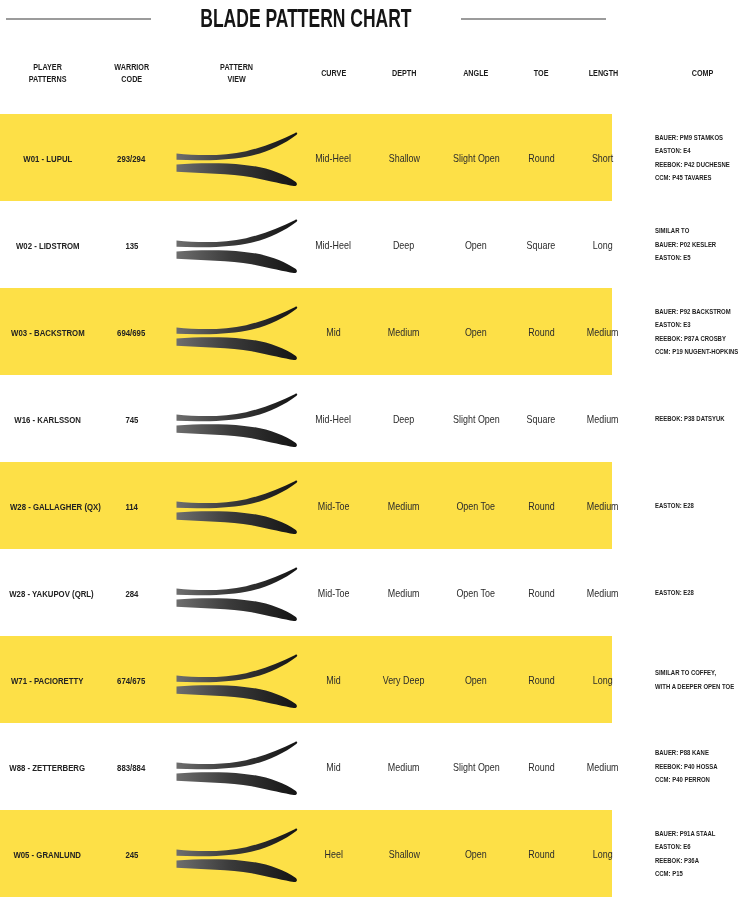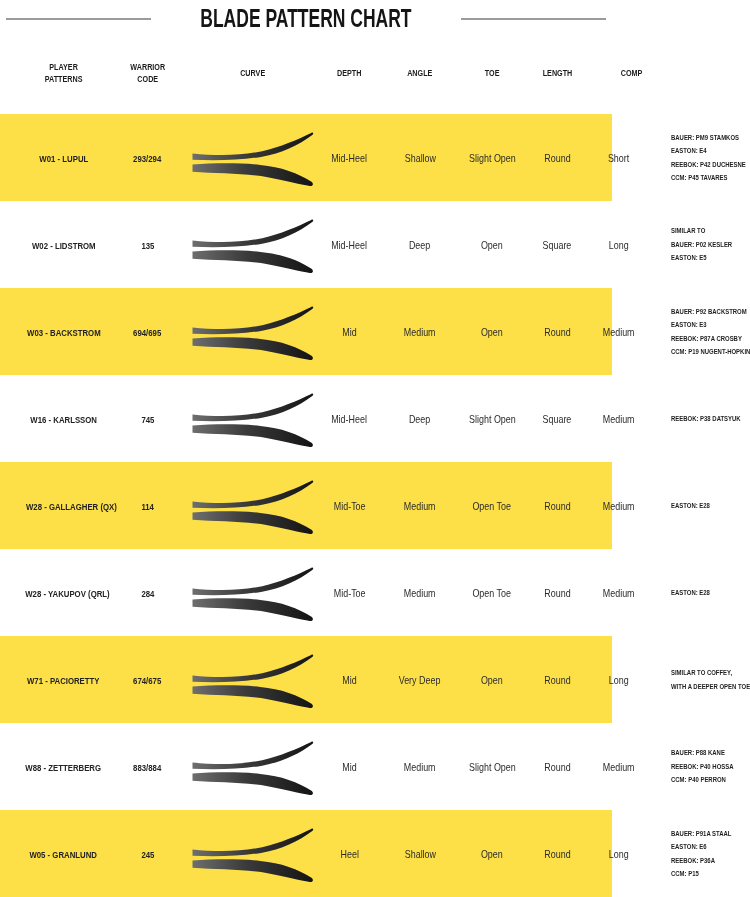--- a/index.html
+++ b/index.html
@@ -24,21 +24,20 @@
     letter-spacing: 0px; white-space: nowrap;
     transform: scaleX(0.70); transform-origin: center;
     margin: 0 2px; padding: 0 2px;
   }
 
   
   .grid {
     display: grid;
     grid-template-columns: 95px 73px 137px 57px 84px 60px 70px 54px 120px;
     align-items: center;
-    padding-left: 16px;
   }
 
   
   .head-row { height: 81px; }
   .head-cell {
     text-align: center;
     font-size: 9px; font-weight: 700; color: #1c1c1c;
     line-height: 1.3; white-space: pre-line;
   }
   .head-cell span { display: inline-block; transform: scaleX(0.8); transform-origin: center; white-space: pre-line; }
@@ -79,20 +78,22 @@
     <div class="title-line"></div>
     <div class="title-text">BLADE PATTERN CHART</div>
     <div class="title-line"></div>
   </div>
 
   <div class="grid head-row">
     <div class="head-cell"><span>PLAYER
 PATTERNS</span></div>
     <div class="head-cell"><span>WARRIOR
 CODE</span></div>
+    <div class="head-cell"><span>PATTERN
+VIEW</span></div>
     <div class="head-cell"><span>CURVE</span></div>
     <div class="head-cell"><span>DEPTH</span></div>
     <div class="head-cell"><span>ANGLE</span></div>
     <div class="head-cell"><span>TOE</span></div>
     <div class="head-cell"><span>LENGTH</span></div>
     <div class="head-cell left"><span>COMP</span></div>
   </div>
 
   <div id="rows-container">
   <div class="grid row gray">

